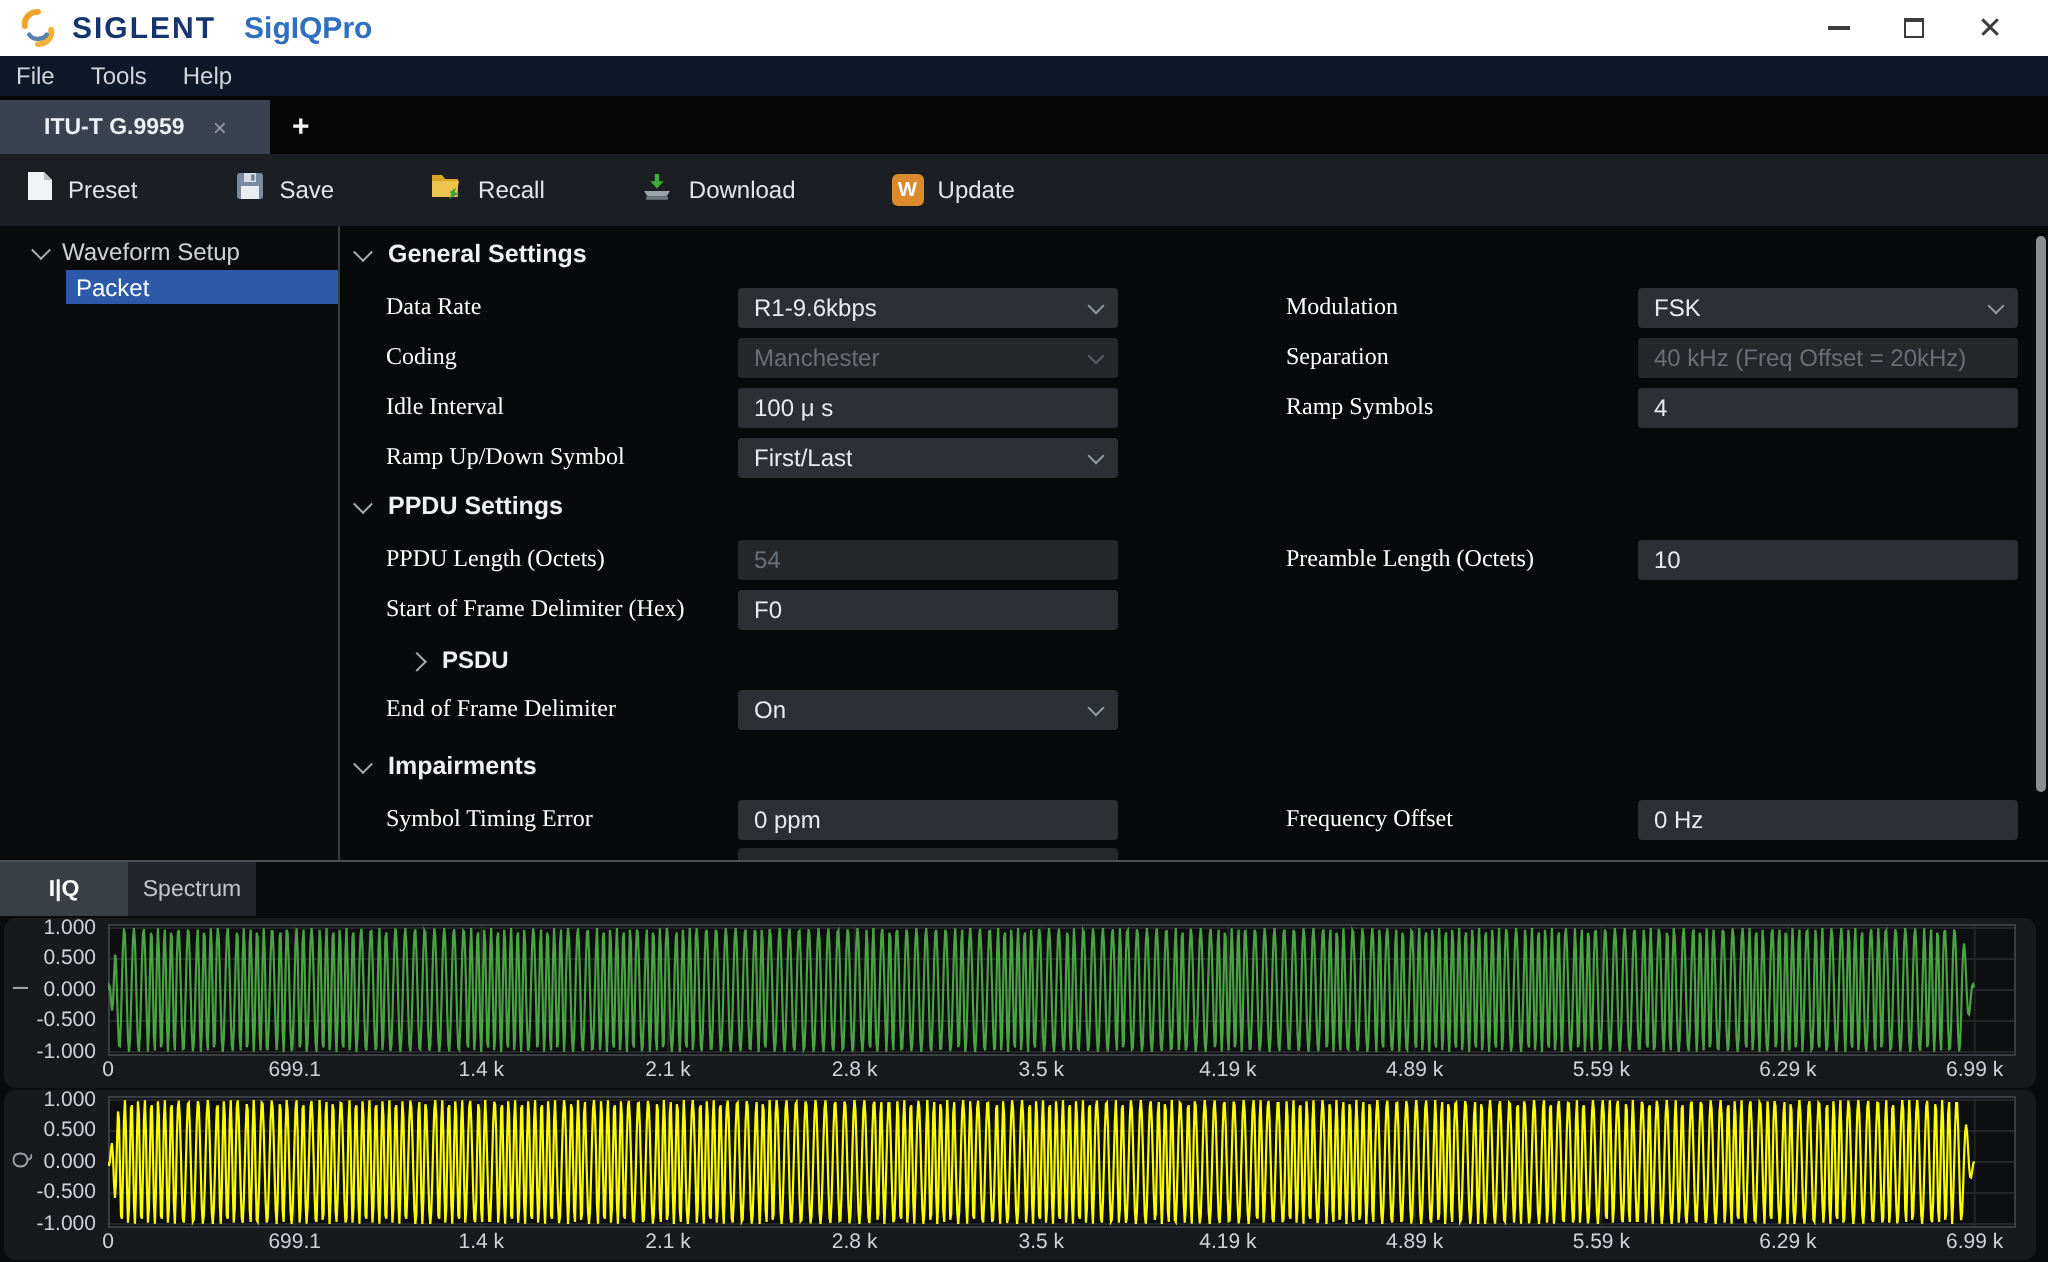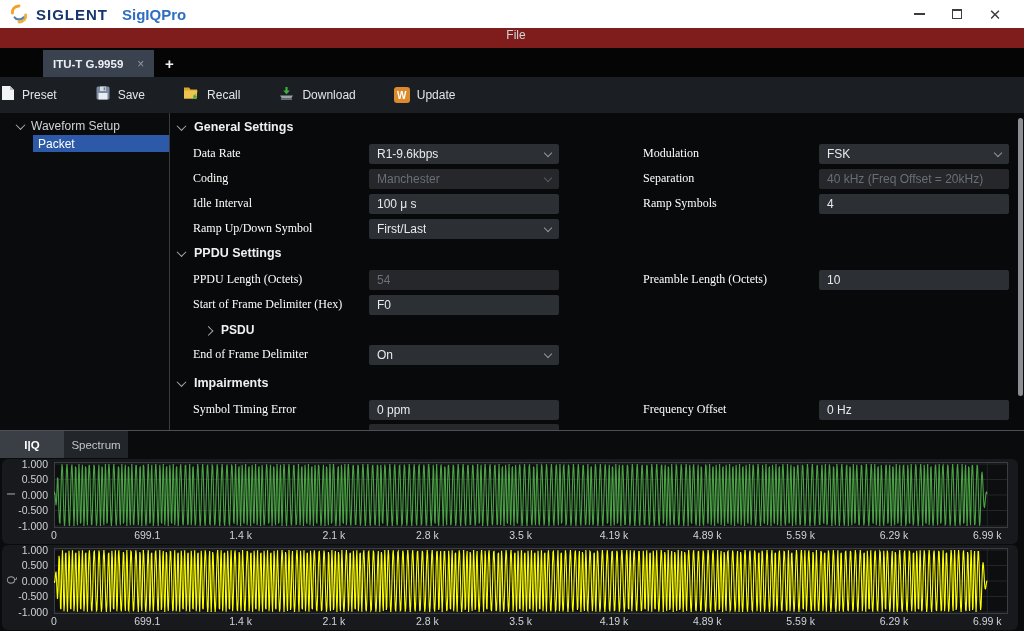--- a/index.html
+++ b/index.html
@@ -13,35 +13,35 @@
   .logo { display:flex; align-items:center; margin-right:6px; }
   .brand { font-size:15px; font-weight:bold; color:#16356d; letter-spacing:1px; }
   .app   { font-size:15px; font-weight:bold; color:#2e6fc0; margin-left:14px; }
   .wincontrols { position:absolute; right:10px; top:0; height:28px; display:flex; align-items:center; }
   .winbtn { width:38px; height:28px; display:flex; align-items:center; justify-content:center; cursor:default; }
   .min-glyph { width:11px; height:2px; background:#3c3c3c; }
   .max-glyph { width:10px; height:10px; border:1.5px solid #3c3c3c; border-top-width:2.5px; }
   .close-glyph { font-size:15px; color:#3c3c3c; line-height:1; }
 
   
-  .menubar { position:absolute; left:0; top:28px; width:1024px; height:20px; background:#7f1d1d;
-             display:flex; align-items:center; gap:18px; padding-left:8px;flex-direction:column; }
+  .menubar { position:absolute; left:0; top:28px; width:1024px; height:20px; background:#0f172a;
+             display:flex; align-items:center; gap:18px; padding-left:8px; }
   .menu-item { font-size:12px; color:#d2d5d9; }
 
   
   .tabbar { position:absolute; left:0; top:48px; width:1024px; height:29px; background:#050506; display:flex; align-items:flex-end; }
-  .doc-tab { height:27px; background:#3a4250; display:flex; align-items:center; padding:0 10px; gap:14px;margin-left:43px; }
+  .doc-tab { height:27px; background:#3a4250; display:flex; align-items:center; padding:0 22px; gap:14px; }
   .doc-tab .t-label { font-size:11.5px; font-weight:bold; color:#eef0f3; white-space:nowrap; }
   .doc-tab .t-close { font-size:12px; color:#959ba3; }
   .tab-add { width:30px; height:27px; display:flex; align-items:center; justify-content:center;
              color:#f2f3f5; font-size:15px; font-weight:bold; }
 
   
   .toolbar { position:absolute; left:0; top:77px; width:1024px; height:36px; background:#1b1e22;
-             display:flex; align-items:center; gap:38px; }
+             display:flex; align-items:center; gap:48px; padding-left:12px; }
   .tool-btn { display:flex; align-items:center; gap:7px; }
   .tool-btn .t-txt { font-size:12px; color:#e3e5e8; }
   .update-badge { width:16px; height:16px; border-radius:3px; background:#dd8a2c; color:#fff;
                   font-size:10px; font-weight:bold; display:flex; align-items:center; justify-content:center; }
 
   
   .sidebar { position:absolute; left:0; top:113px; width:170px; height:317px; background:#0a0b0c;
              border-right:1px solid #3a3c40; }
   .tree-root { height:18px; margin-top:4px; display:flex; align-items:center; gap:7px; padding-left:17px; }
   .tree-root .tr-label { font-size:12px; color:#cfd3d7; }

